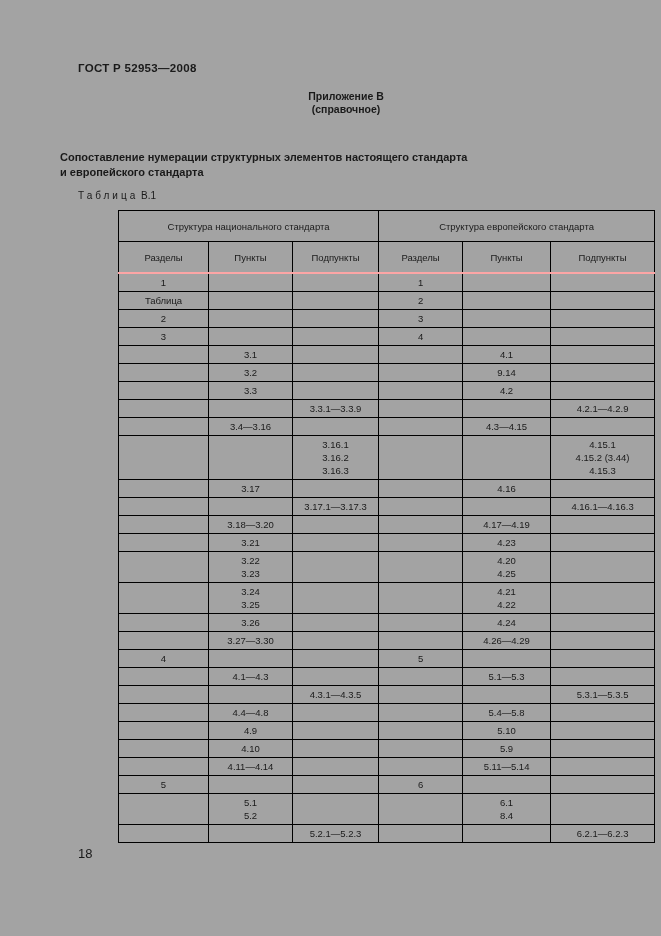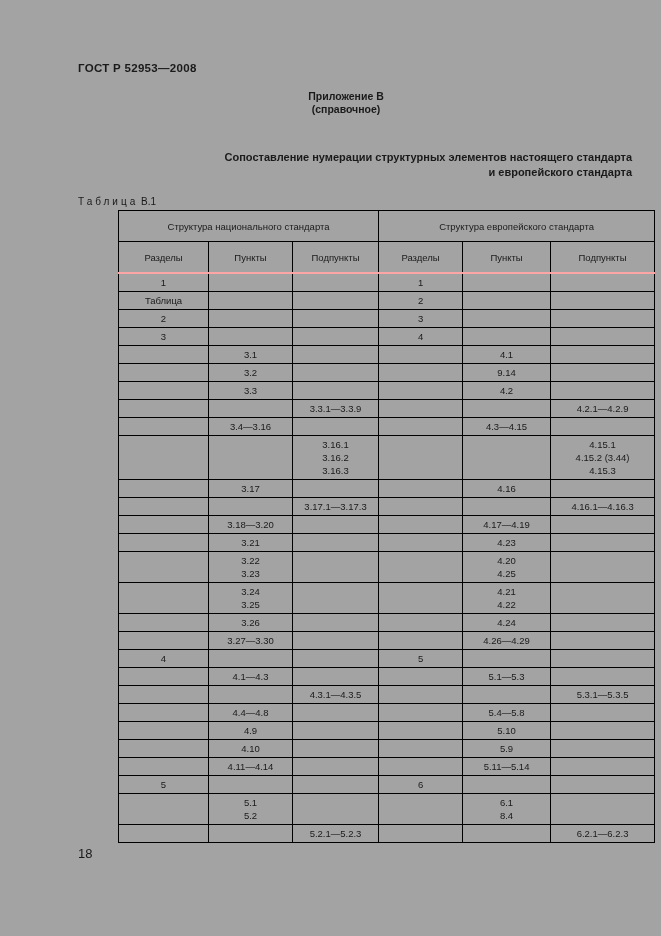--- a/index.html
+++ b/index.html
@@ -33,30 +33,30 @@
     font-size: 10.5px;
     font-weight: bold;
     line-height: 13px;
     white-space: pre-line;
   }
   .title {
     position: absolute;
     left: 60px;
     width: 572px;
     top: 150px;
-    text-align: right;
+    text-align: left;
     font-size: 11px;
     font-weight: bold;
     line-height: 15px;
     white-space: pre-line;
   }
   .table-label {
     position: absolute;
     left: 78px;
-    top: 196px;
+    top: 190px;
     font-size: 10px;
   }
   .table-label .spaced {
     letter-spacing: 3px;
   }
   table.cmp {
     position: absolute;
     left: 78px;
     top: 210px;
     width: 536px;

